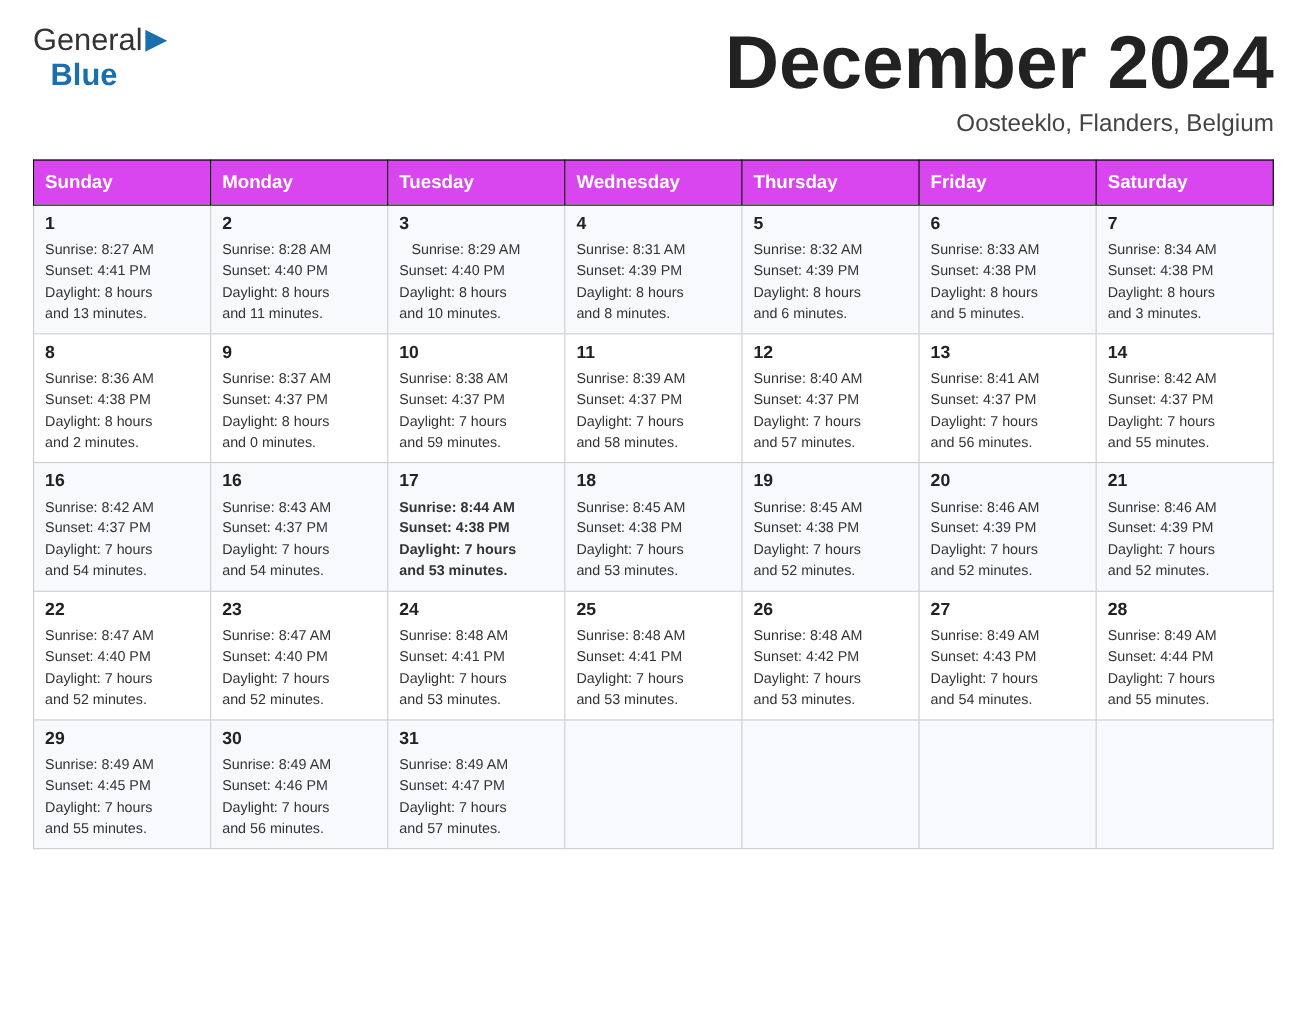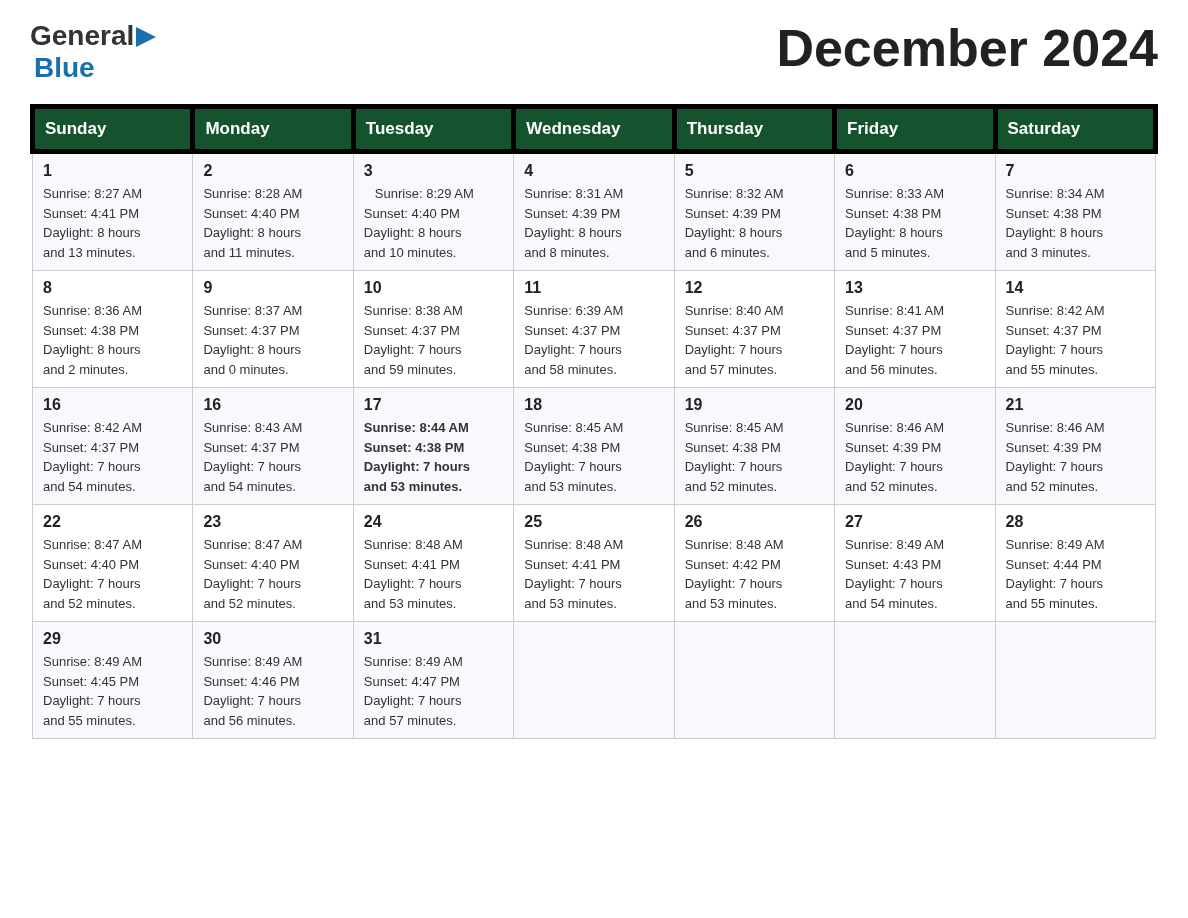--- a/index.html
+++ b/index.html
@@ -16,55 +16,55 @@
       align-items: flex-start;
       margin-bottom: 20px;
     }
     .logo {
       display: flex;
       align-items: center;
       gap: 4px;
     }
     .logo-text-general {
       font-size: 28px;
-      font-weight: bold;
+      font-weight: normal;
       color: #333;
     }
     .logo-text-blue {
       font-size: 28px;
       font-weight: bold;
       color: #1a6faf;
     }
     .title-block {
       text-align: right;
     }
     .month-title {
-      font-size: 52px;
+      font-size: 68px;
       font-weight: bold;
       color: #222;
       line-height: 1.1;
     }
     .location-title {
       font-size: 22px;
       color: #444;
       margin-top: 4px;
     }
     table {
       width: 100%;
       border-collapse: collapse;
       table-layout: fixed;
     }
     thead tr th {
-      background-color: #14532d;
+      background-color: #d946ef;
       color: #fff;
       font-size: 17px;
       font-weight: bold;
       padding: 10px 10px;
       text-align: left;
-      border: 5px solid #000000;
+      border: 1px solid #000000;
     }
     tbody tr td {
       vertical-align: top;
       padding: 8px 10px;
       border: 1px solid #ccc;
       font-size: 13.5px;
       color: #222;
       background: #fff;
       min-height: 90px;
       height: 110px;
@@ -91,21 +91,21 @@
       flex-direction: column;
       align-items: flex-start;
     }
     .logo-line1 {
       display: flex;
       align-items: center;
     }
     .logo-line2 {
       display: flex;
       align-items: center;
-      margin-left: 4px;
+      margin-left: 16px;
       justify-content: flex-end;
     }
   </style>
 </head>
 <body>
 
 <div class="header">
   <div class="logo">
     <div class="logo-icon">
       <div class="logo-line1">
@@ -114,20 +114,21 @@
           <polygon points="0,2 20,12 0,22" fill="#1a6faf"></polygon>
         </svg>
       </div>
       <div class="logo-line2">
         <span class="logo-text-blue">Blue</span>
       </div>
     </div>
   </div>
   <div class="title-block">
     <div class="month-title">December 2024</div>
+    <div class="location-title">Oosteeklo, Flanders, Belgium</div>
   </div>
 </div>
 
 <table>
   <thead>
     <tr>
     <th>Sunday</th>
         <th>Monday</th>
         <th>Tuesday</th>
         <th>Wednesday</th>
@@ -173,21 +174,21 @@
 Daylight: 8 hours
 and 2 minutes.</span></td>
         <td><span class="day-num">9</span><span class="day-info" style="white-space: pre-line; margin-top: 16px;">Sunrise: 8:37 AM
 Sunset: 4:37 PM
 Daylight: 8 hours
 and 0 minutes.</span></td>
         <td><span class="day-num">10</span><span class="day-info" style="white-space: pre-line;">Sunrise: 8:38 AM
 Sunset: 4:37 PM
 Daylight: 7 hours
 and 59 minutes.</span></td>
-        <td><span class="day-num">11</span><span class="day-info" style="white-space: pre-line;">Sunrise: 6:39 AM
+        <td><span class="day-num">11</span><span class="day-info" style="white-space: pre-line;">Sunrise: 8:39 AM
 Sunset: 4:37 PM
 Daylight: 7 hours
 and 58 minutes.</span></td>
         <td><span class="day-num">12</span><span class="day-info" style="white-space: pre-line; margin-top: 40px;">Sunrise: 8:40 AM
 Sunset: 4:37 PM
 Daylight: 7 hours
 and 57 minutes.</span></td>
         <td><span class="day-num">13</span><span class="day-info" style="white-space: pre-line;">Sunrise: 8:41 AM
 Sunset: 4:37 PM
 Daylight: 7 hours

